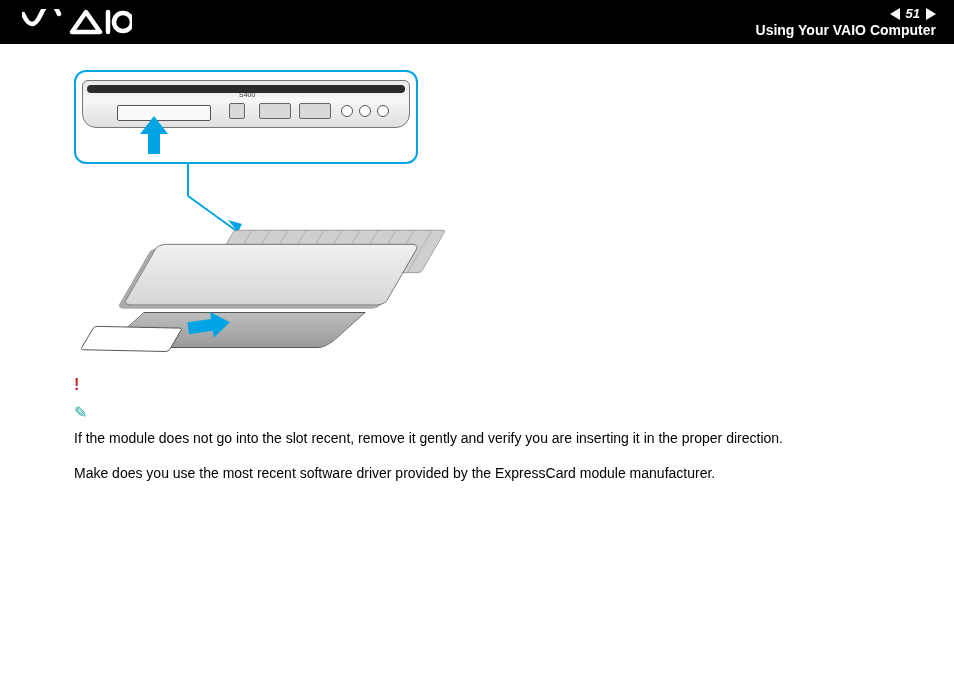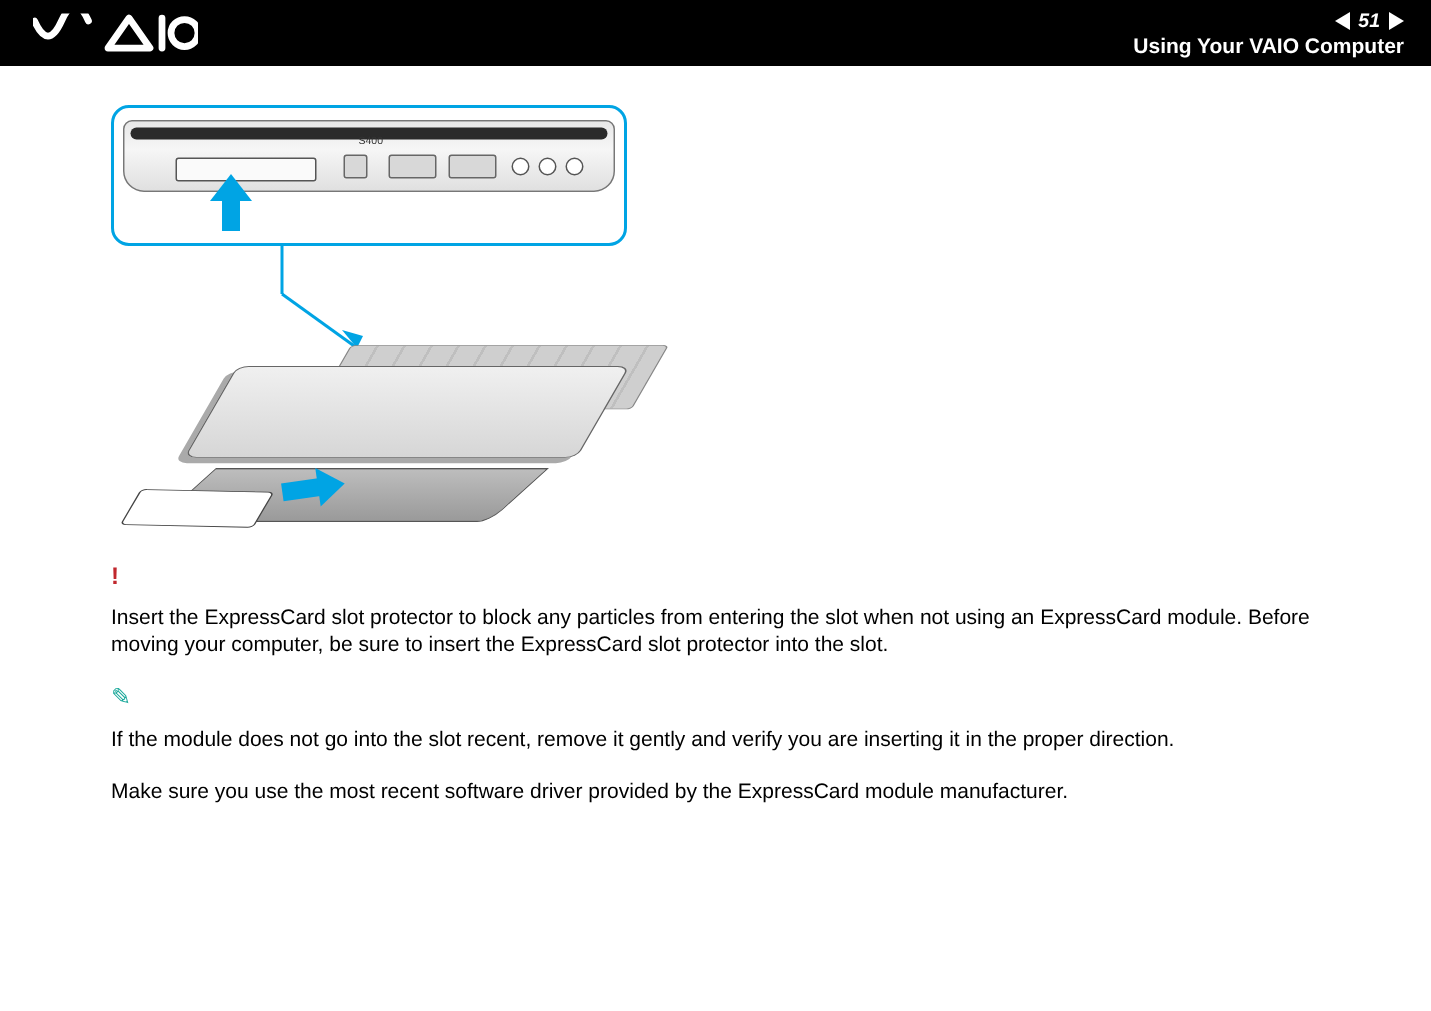--- a/index.html
+++ b/index.html
@@ -104,21 +104,20 @@
       <div class="card"></div>
       <div class="arrow-in">
         <div class="shaft"></div>
           <div class="head"></div>
       </div>
     </div>
   </div>
 
   <div class="text">
     <div class="tight"><span class="warn-ico">!</span></div>
-    <p>Insert the ExpressCard slot protector to block any particles from entering the slot when not using an ExpressCard module. Before moving your computer, be sure to insert the ExpressCard slot protector into the slot.</p>
 
     <div class="tight"><span class="note-ico">✎</span></div>
     <p>If the module does not go into the slot recent, remove it gently and verify you are inserting it in the proper direction.</p>
 
-    <p>Make sure you use the most recent software driver provided by the ExpressCard module manufacturer.</p>
+    <p>Make does you use the most recent software driver provided by the ExpressCard module manufacturer.</p>
   </div>
 
 </div>
 
 </body></html>

